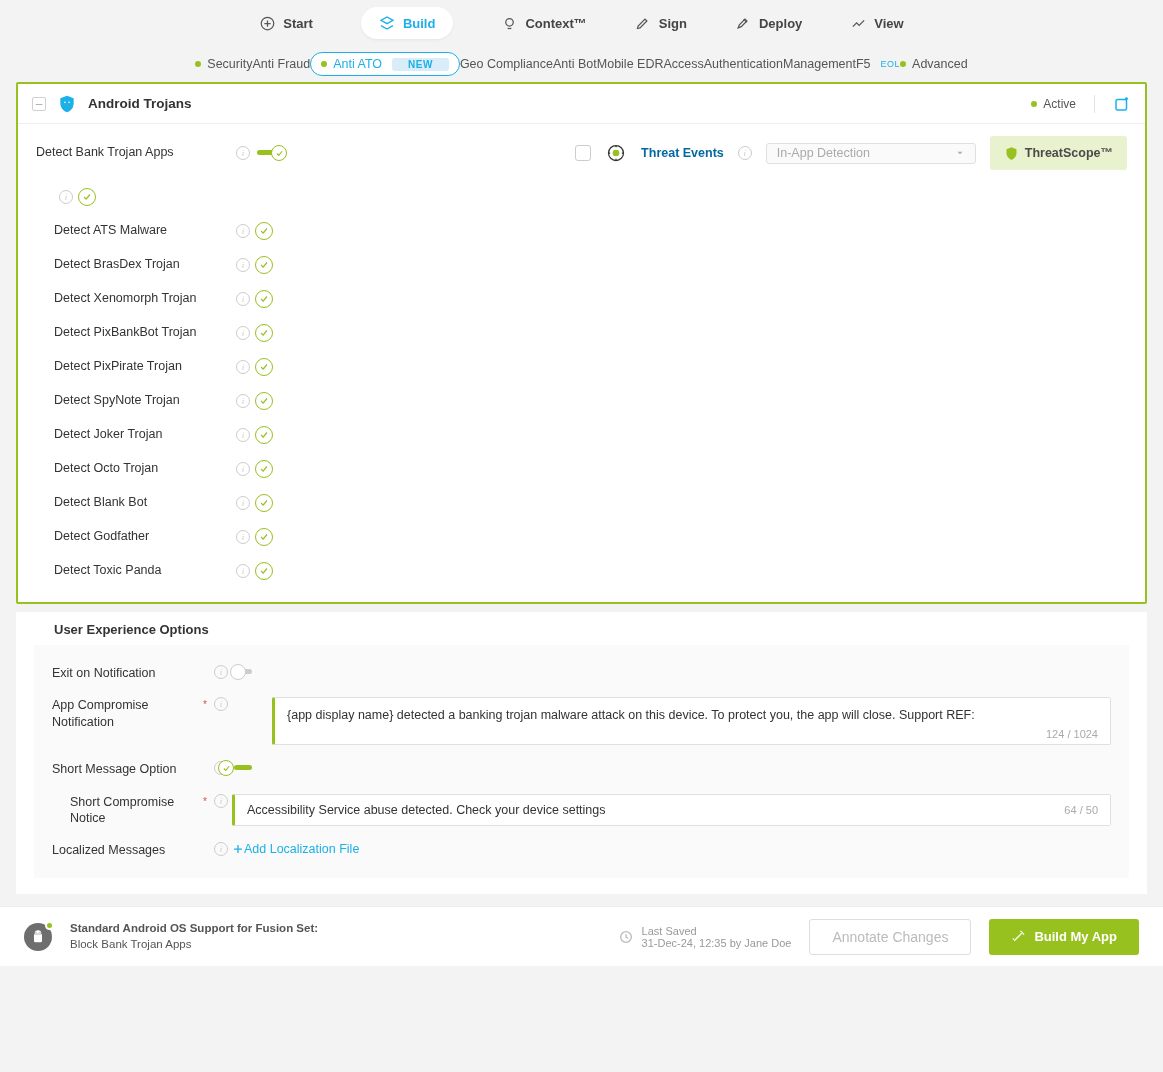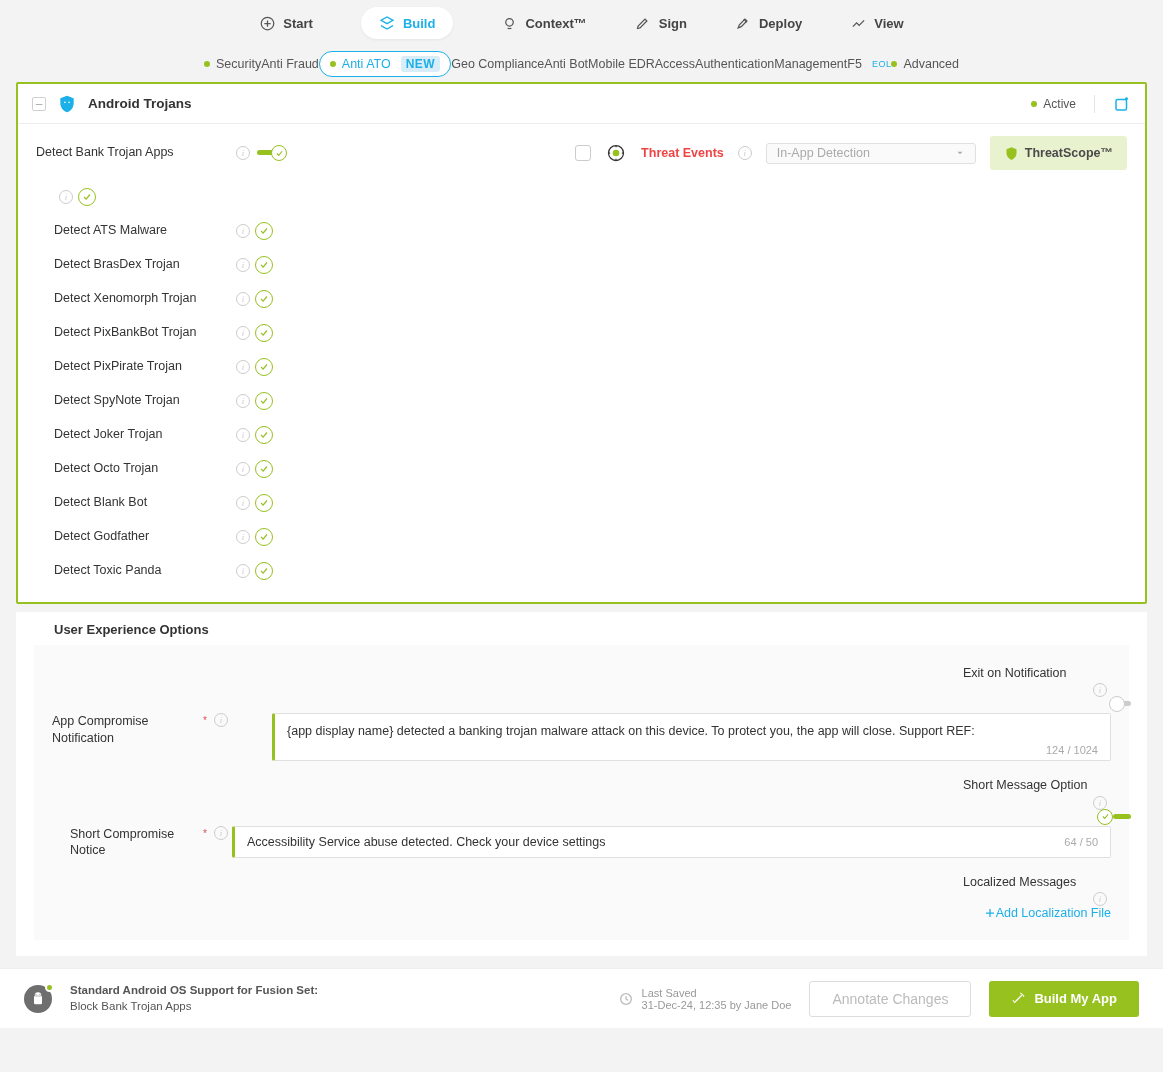--- a/index.html
+++ b/index.html
@@ -10,21 +10,21 @@
   .topnav { display:flex; align-items:center; justify-content:center; gap:48px; height:46px; }
   .topnav-item { display:flex; align-items:center; gap:8px; color:#444; cursor:pointer; font-weight:600; font-size:13px; }
   .topnav-item.active { color:#1cb0e8; background:#fff; border-radius:22px; padding:8px 18px; box-shadow:0 1px 3px rgba(0,0,0,0.06); }
   .topnav-item .ico { width:16px; height:16px; display:inline-flex; align-items:center; justify-content:center; }
 
   
   .subnav { display:flex; align-items:center; justify-content:center; height:36px; font-size:12.5px; }
   .subnav-item { display:flex; align-items:center; gap:6px; color:#555; cursor:pointer; white-space:nowrap; }
   .dot-green { width:6px; height:6px; border-radius:50%; background:#97c11f; display:inline-block; }
   .subnav-item.active { color:#1cb0e8; background:#fff; border:1px solid #1cb0e8; border-radius:14px; padding:4px 10px; }
-  .subnav .badge { font-size:12px; background:#d8edf7; color:#1cb0e8; border-radius:3px; padding:1px 5px; margin-left:4px; font-weight:700; letter-spacing:0.5px; }
+  .subnav .badge { font-size:10px; background:#d8edf7; color:#1cb0e8; border-radius:3px; padding:1px 16px; margin-left:4px; font-weight:700; letter-spacing:0.5px; }
   .subnav .eol { font-size:9px; color:#1cb0e8; margin-left:4px; letter-spacing:0.5px; }
 
   
   .panel-wrap { padding:0 16px 8px 16px; }
   .panel { background:#fff; border:2px solid #97c11f; border-radius:2px; }
   .panel-header { display:flex; align-items:center; height:40px; padding:0 14px; border-bottom:1px solid #eee; gap:10px; }
   .panel-header .title { font-weight:700; color:#333; font-size:13.5px; }
   .panel-header .spacer { flex:1; }
   .status-active { display:flex; align-items:center; gap:6px; color:#555; font-size:12px; }
   .divider-v { width:1px; height:18px; background:#e4e4e4; margin:0 8px; }
@@ -49,34 +49,34 @@
   .toggle.off .track { background:#ccc; }
   .toggle.off .knob { left:-2px; border:1.5px solid #ccc; }
 
   .check-circle { width:18px; height:18px; border:1.5px solid #97c11f; border-radius:50%; display:flex; align-items:center; justify-content:center; }
   .check-circle svg { stroke:#97c11f; }
 
   
   .right-controls { flex:1; display:flex; align-items:center; justify-content:flex-end; gap:14px; }
   .checkbox-sq { width:16px; height:16px; border:1px solid #ccc; border-radius:3px; background:#fff; }
   .threat-ico { width:22px; height:22px; display:flex; align-items:center; justify-content:center; }
-  .threat-label { font-weight:700; color:#ef4444; font-size:12.5px; }
+  .threat-label { font-weight:700; color:#0369a1; font-size:12.5px; }
   .select-box { width:210px; height:21px; border:1px solid #e0e0e0; background:#fafafa; border-radius:3px; display:flex; align-items:center; padding:0 10px; color:#aaa; font-size:12.5px; justify-content:space-between; }
   .threatscope-btn { height:34px; background:#e9f2cf; border-radius:3px; display:flex; align-items:center; padding:0 14px; gap:6px; color:#4a4a4a; font-weight:700; font-size:12.5px; }
 
   .sub-list { margin-left:18px; margin-top:10px; }
   .sub-row { display:flex; align-items:center; min-height:28px; padding:8px 0; }
   .sub-row .label-col { width:177px; }
 
   
   .ux-panel { background:#fff; margin:0 16px; padding:0 18px 16px 18px; }
   .ux-title { font-weight:700; font-size:13px; padding:10px 0 8px 20px; color:#333; }
   .ux-body { background:#fafafa; padding:12px 18px; }
   .ux-row { display:flex; align-items:flex-start; padding:8px 0; }
-  .ux-row.center { align-items:flex-end;flex-direction:column; }
+  .ux-row.center { align-items:flex-start; }
   .ux-label { width:148px; flex-shrink:0; font-size:12.5px; color:#333; line-height:1.3; }
   .ux-label.indent { padding-left:18px; width:148px; }
   .ast-col { width:10px; flex-shrink:0; color:#d9534f; font-size:10px; text-align:center; padding-top:2px; }
   .ux-info { width:22px; flex-shrink:0; display:flex; align-items:center; justify-content:center; }
   .ux-ctrl { flex:1; }
   .textarea-box { border:1px solid #e0e0e0; border-left:3px solid #97c11f; background:#fff; border-radius:2px; padding:10px 12px 4px 12px; font-size:12.5px; color:#333; position:relative; min-height:46px;margin-left:40px; }
   .textarea-box .counter { text-align:right; color:#aaa; font-size:11px; margin-top:6px; }
   .inputline-box { border:1px solid #e0e0e0; border-left:3px solid #97c11f; background:#fff; border-radius:2px; padding:8px 12px; font-size:12.5px; color:#333; display:flex; align-items:center; }
   .inputline-box .txt { flex:1; }
   .inputline-box .counter { color:#aaa; font-size:11px; margin-left:10px; }

